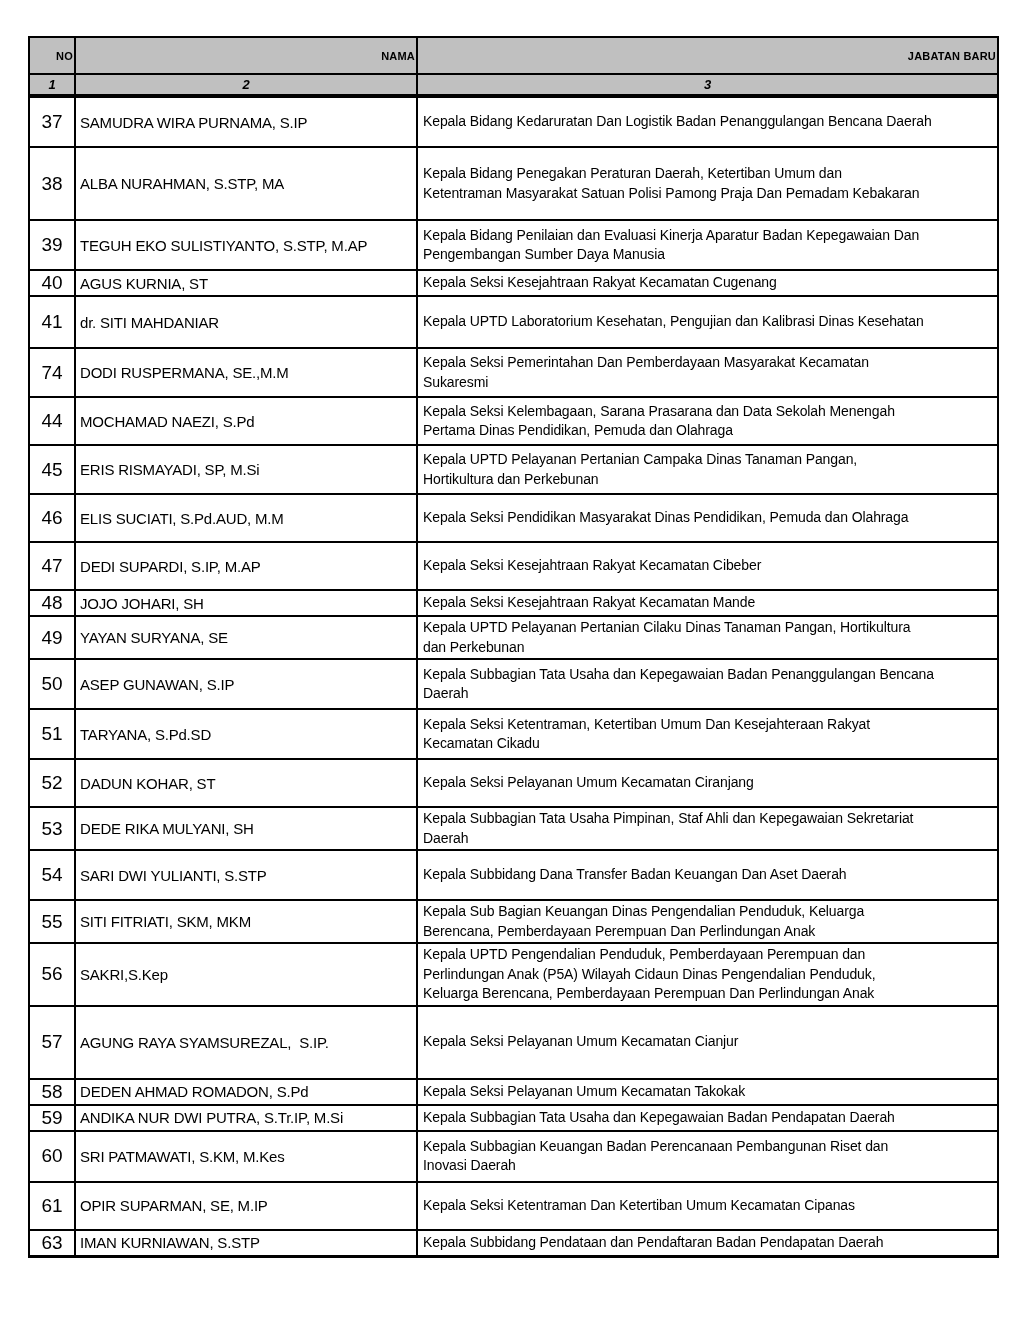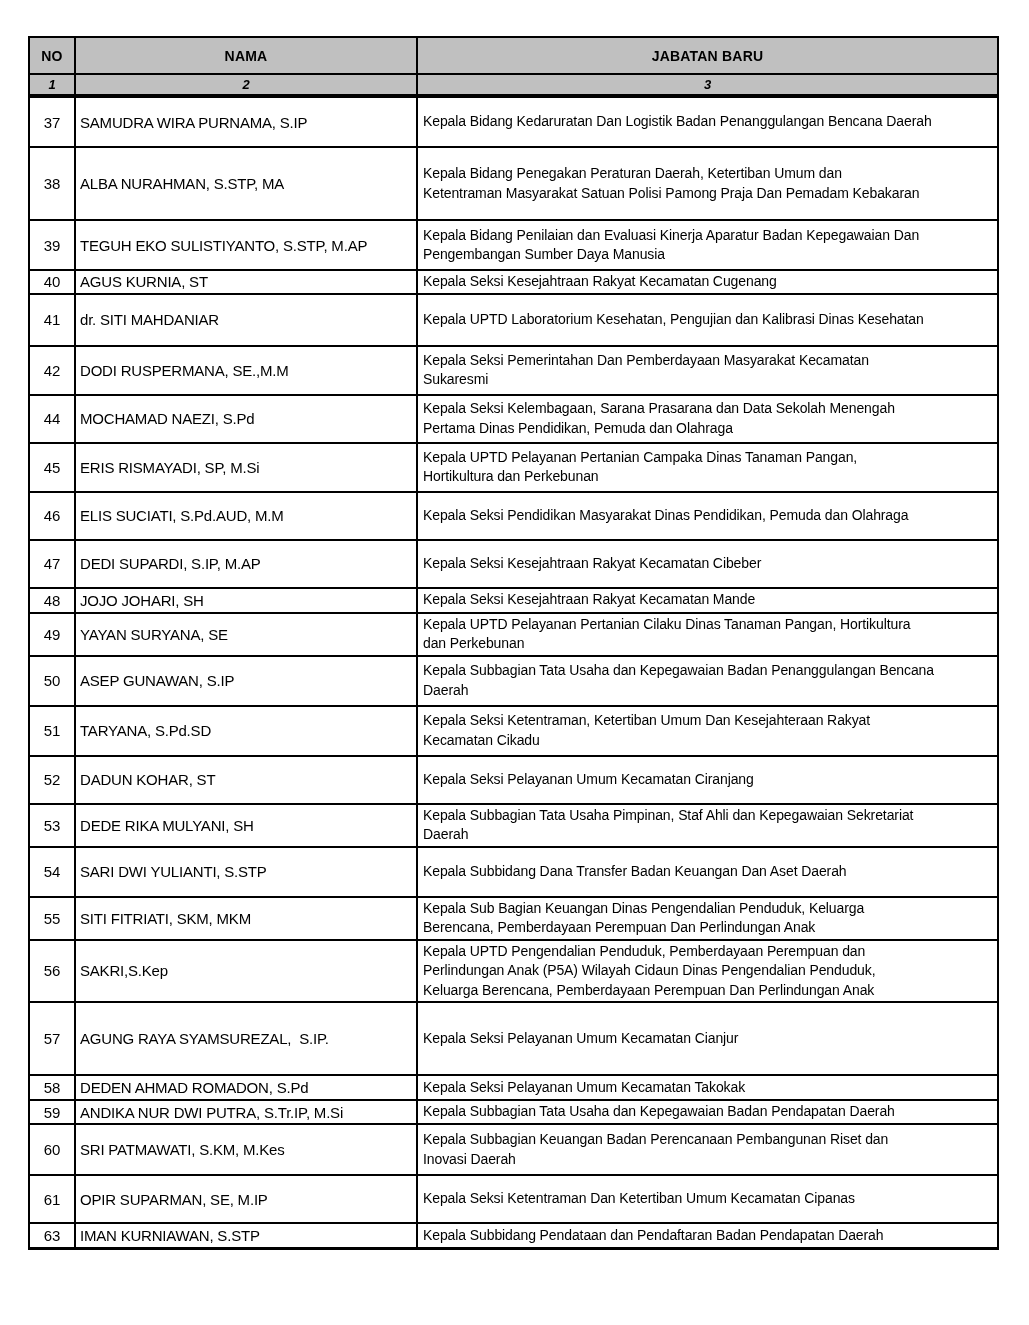--- a/index.html
+++ b/index.html
@@ -32,39 +32,39 @@
   table.assignment td {
     border: 2px solid #000000;
     vertical-align: middle;
     overflow: hidden;
   }
 
   
   thead tr.head-labels th {
     background: #c0c0c0;
     font-weight: bold;
-    font-size: 14px;
-    text-align: center;
+    font-size: 11px;
+    text-align: right;
     height: 33px;
     letter-spacing: 0.2px;
   }
   
   thead tr.head-index th {
     background: #c0c0c0;
     font-weight: bold;
     font-style: italic;
     font-size: 13px;
     text-align: center;
     height: 17px;
     border-bottom: 4px solid #000000;
   }
 
   tbody td.no {
     text-align: center;
-    font-size: 15px;
+    font-size: 19px;
     letter-spacing: -0.1px;
   }
   tbody td.nama {
     text-align: left;
     font-size: 15px;
     padding: 1px 3px 1px 4px;
     letter-spacing: -0.2px;
     white-space: pre-wrap;
   }
   tbody td.jabatan {
@@ -150,21 +150,21 @@
           <td class="no">40</td>
           <td class="nama">AGUS KURNIA, ST</td>
           <td class="jabatan">Kepala Seksi Kesejahtraan Rakyat Kecamatan Cugenang</td>
         </tr>
         <tr>
           <td class="no">41</td>
           <td class="nama">dr. SITI MAHDANIAR</td>
           <td class="jabatan">Kepala UPTD Laboratorium Kesehatan, Pengujian dan Kalibrasi Dinas Kesehatan</td>
         </tr>
         <tr>
-          <td class="no">42</td>
+          <td class="no">74</td>
           <td class="nama">DODI RUSPERMANA, SE.,M.M</td>
           <td class="jabatan">Kepala Seksi Pemerintahan Dan Pemberdayaan Masyarakat Kecamatan
 Sukaresmi</td>
         </tr>
         <tr>
           <td class="no">44</td>
           <td class="nama">MOCHAMAD NAEZI, S.Pd</td>
           <td class="jabatan">Kepala Seksi Kelembagaan, Sarana Prasarana dan Data Sekolah Menengah
 Pertama Dinas Pendidikan, Pemuda dan Olahraga</td>
         </tr>

